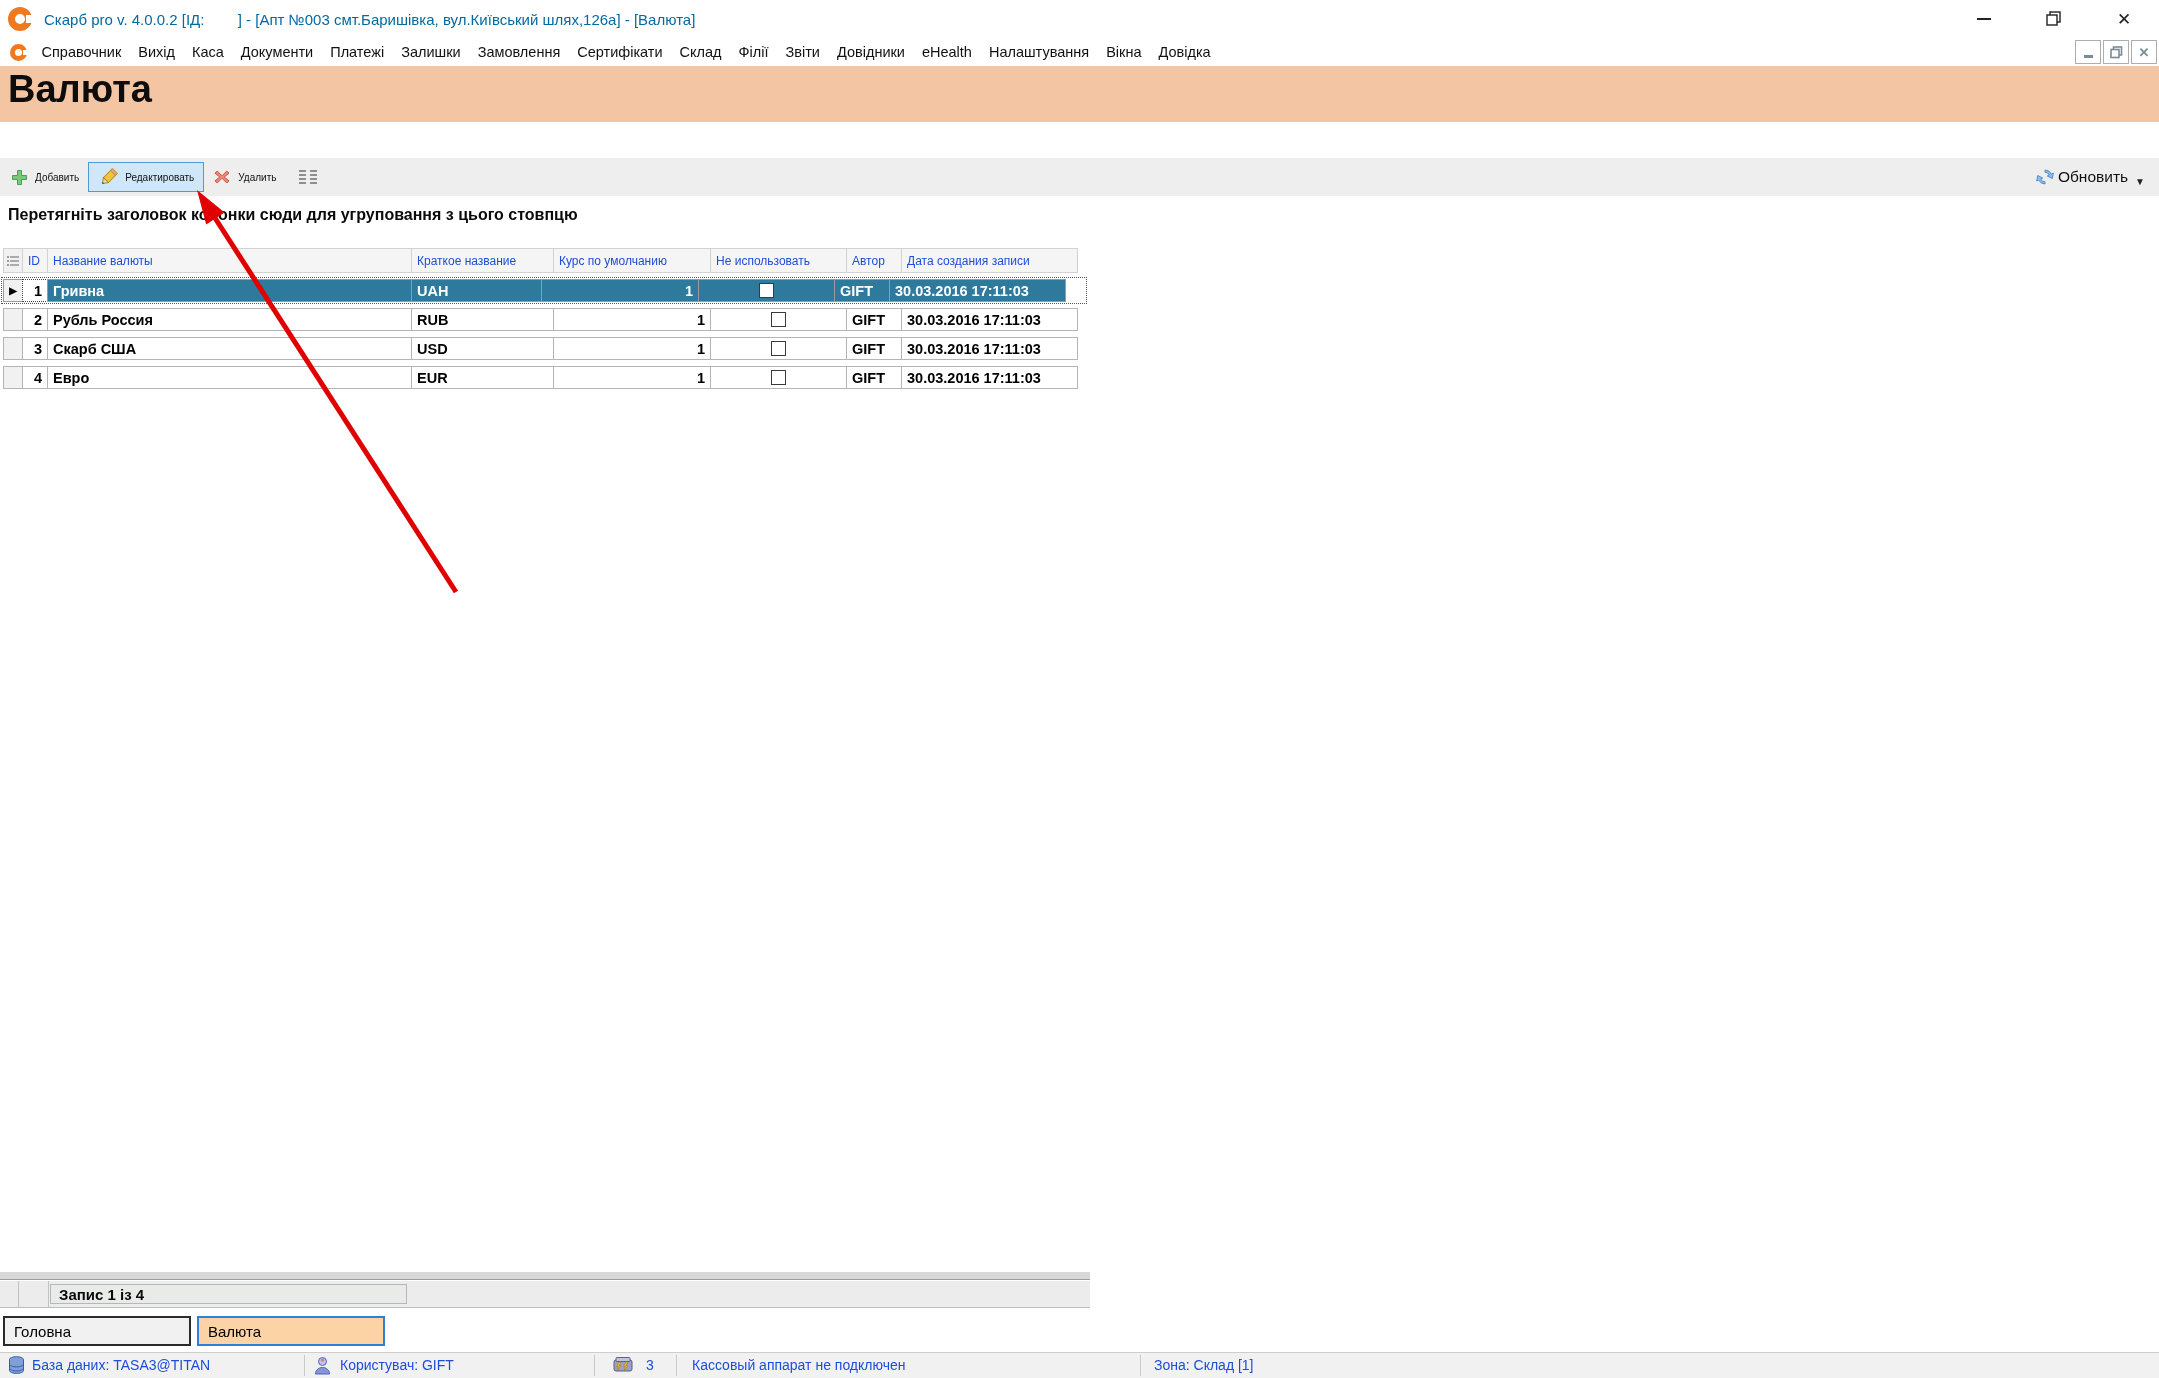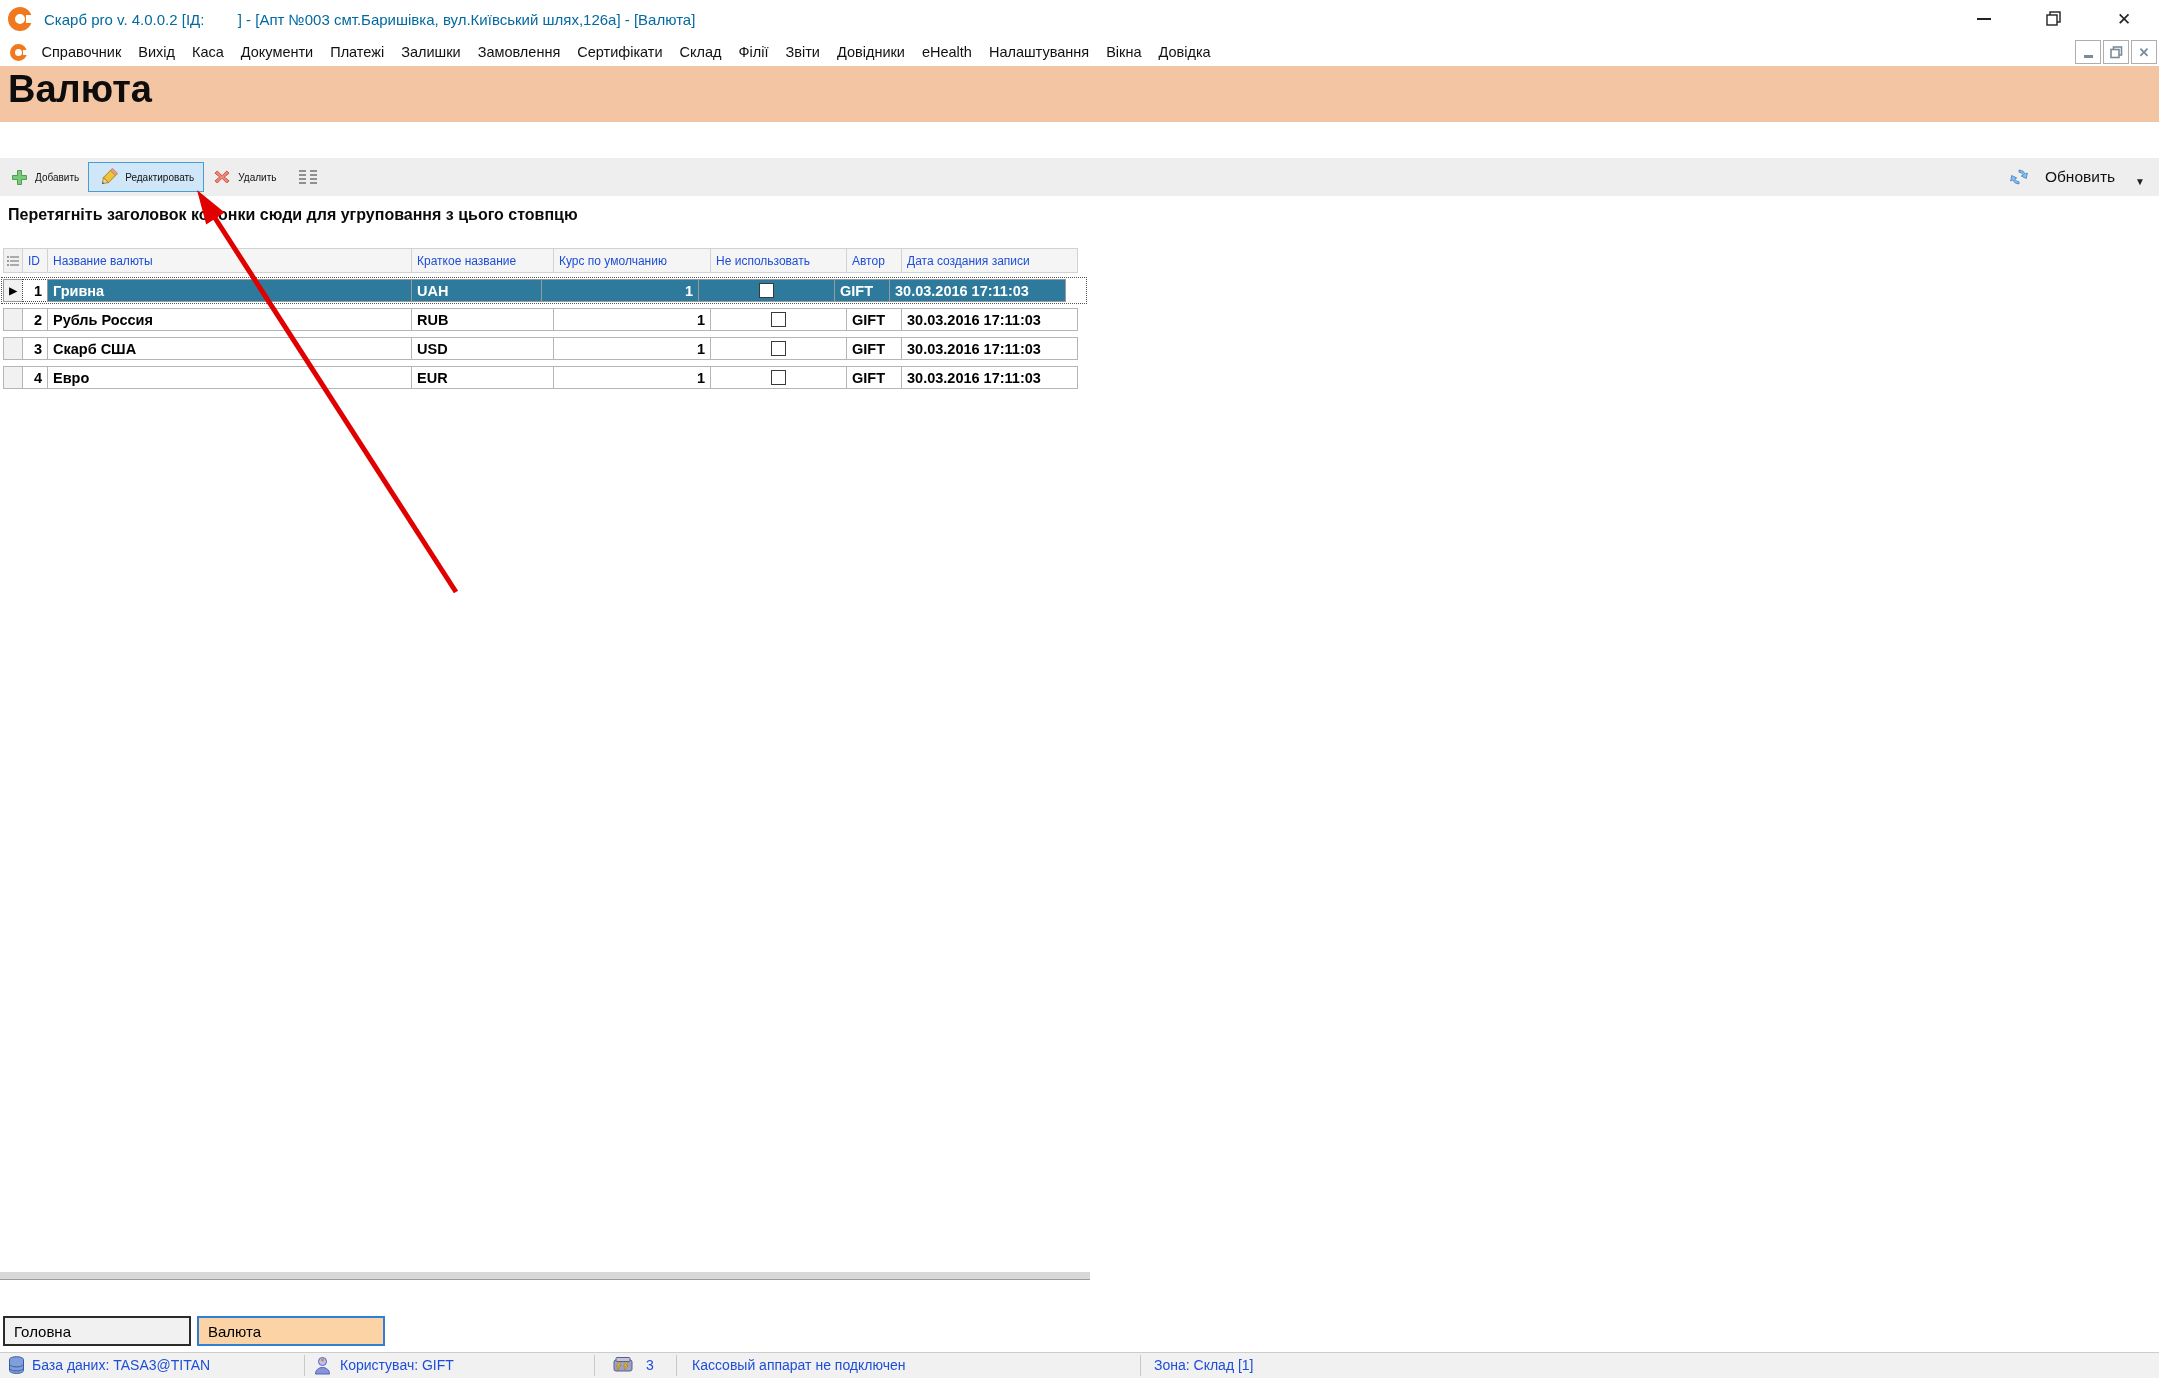--- a/index.html
+++ b/index.html
@@ -40,21 +40,21 @@
   .search-icon-box{width:22px;height:24px;margin:0 4px 0 2px;border:1px solid #c4c4c4;
     background:linear-gradient(#fefefe,#e7e7e7);display:flex;align-items:center;justify-content:center;}
   .search-placeholder{font-size:14px;color:#8f8f8f;}
 
   
   .toolbar{position:absolute;left:0;top:158px;width:100%;height:38px;background:#eeeeee;
     display:flex;align-items:center;}
   .tb-btn{display:flex;align-items:center;gap:7px;padding:0 9px;height:30px;font-size:10px;
     color:#111;box-sizing:border-box;}
   .tb-btn.highlight{background:#cfe7f8;border:1px solid #4b9bd5;}
-  .tb-refresh{position:absolute;right:14px;top:4px;display:flex;align-items:center;gap:16px;
+  .tb-refresh{position:absolute;right:14px;top:4px;display:flex;align-items:center;gap:3px;
     height:30px;font-size:15.5px;color:#111;}
   .caret{font-size:10px;color:#222;margin-left:4px;margin-top:8px;}
 
   
   .groupbar{position:absolute;left:8px;top:206px;font-size:16px;font-weight:bold;color:#0a0a0a;}
 
   
   .grid{position:absolute;left:3px;top:248px;width:1082px;}
   .g-header{display:flex;height:25px;}
   .g-hcell{box-sizing:border-box;border:1px solid #d2d2d2;margin-left:-1px;background:#f5f5f5;
@@ -290,20 +290,27 @@
     </div>
       </div>
   </div>
 
   <svg class="arrow-overlay" viewBox="0 0 2159 1378">
     <line x1="456" y1="592" x2="215" y2="218" stroke="#e00000" stroke-width="5"></line>
     <polygon points="197,190 224.6,212.6 206.2,224.6" fill="#e00000"></polygon>
   </svg>
 
   <div class="bottom-strip"></div>
+  <div class="record-panel">
+    <div class="vline" style="left:18px;"></div>
+    <div class="vline" style="left:48px;"></div>
+    <div class="record-box">
+      <span>Запис 1 із 4</span>
+    </div>
+  </div>
 
   <div class="tabs" id="tabs">
       <div class="tab inactive">Головна</div>
       <div class="tab active">Валюта</div>
     </div>
 
   <div class="statusbar">
     <svg class="sb-icon" style="left:8px;" width="17" height="19">
       <ellipse cx="8.5" cy="3.5" rx="7" ry="2.8" fill="#7f9fd8" stroke="#3a5aa8"></ellipse>
       <path d="M1.5 3.5v11c0 1.6 3.1 2.9 7 2.9s7-1.3 7-2.9v-11" fill="#7f9fd8" stroke="#3a5aa8"></path>

